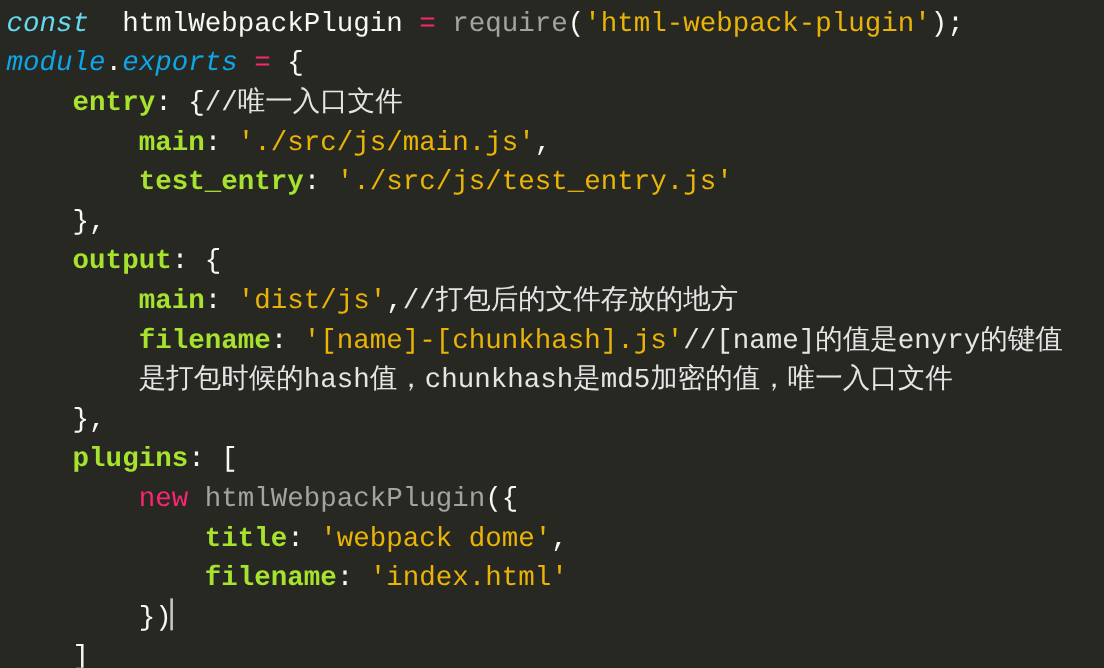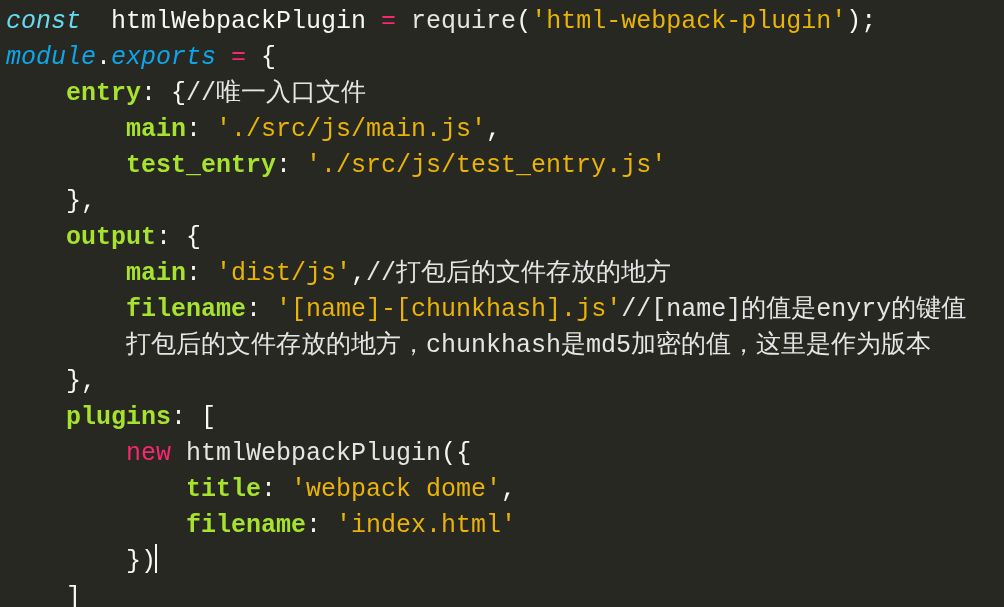--- a/index.html
+++ b/index.html
@@ -18,21 +18,21 @@
     line-height: 1.44;
     white-space: pre;
     color: #f8f8f2;
   }
   .kw   { color: #66d9ef; font-style: italic; } 
   .new  { color: #f92672; }                     
   .op   { color: #f92672; }                     
   .mod  { color: #0ea5e9; font-style: italic; } 
   .id   { color: #f8f8f2; }                     
   .prop { color: #a6e22e; font-weight: bold; }                     
-  .fn   { color: #e5e5e5; }                     
+  .fn   { color: #a3a3a3; }                     
   .str  { color: #eab308; }                     
   .cmt  { color: #e5e5e5; }                     
   .p    { color: #f8f8f2; }                     
   .cursor {
     display: inline-block;
     border-left: 1px solid #f8f8f2;
     border-right: 1px solid #f8f8f2;
     height: 1.15em;
     vertical-align: -0.2em;
     margin-left: -1px;
@@ -43,21 +43,21 @@
 
 <pre class="code"><span><span class="kw">const</span><span class="id">  </span><span class="id">htmlWebpackPlugin</span><span class="op"> = </span><span class="fn">require</span><span class="p">(</span><span class="str">'html-webpack-plugin'</span><span class="p">);</span></span>
 <span><span class="mod">module</span><span class="p">.</span><span class="mod">exports</span><span class="op"> = </span><span class="p">{</span></span>
 <span><span>    </span><span class="prop">entry</span><span class="p">: </span><span class="p">{</span><span class="cmt">//唯一入口文件</span></span>
 <span><span>        </span><span class="prop">main</span><span class="p">: </span><span class="str">'./src/js/main.js'</span><span class="p">,</span></span>
 <span><span>        </span><span class="prop">test_entry</span><span class="p">: </span><span class="str">'./src/js/test_entry.js'</span></span>
 <span><span>    </span><span class="p">},</span></span>
 <span><span>    </span><span class="prop">output</span><span class="p">: </span><span class="p">{</span></span>
 <span><span>        </span><span class="prop">main</span><span class="p">: </span><span class="str">'dist/js'</span><span class="p">,</span><span class="cmt">//打包后的文件存放的地方</span></span>
 <span><span>        </span><span class="prop">filename</span><span class="p">: </span><span class="str">'[name]-[chunkhash].js'</span><span class="cmt">//[name]的值是enyry的键值</span></span>
-<span><span>        </span><span class="cmt">打包后的文件存放的地方，chunkhash是md5加密的值，这里是作为版本</span></span>
+<span><span>        </span><span class="cmt">是打包时候的hash值，chunkhash是md5加密的值，唯一入口文件</span></span>
 <span><span>    </span><span class="p">},</span></span>
 <span><span>    </span><span class="prop">plugins</span><span class="p">: </span><span class="p">[</span></span>
 <span><span>        </span><span class="new">new</span><span> </span><span class="fn">htmlWebpackPlugin</span><span class="p">(</span><span class="p">{</span></span>
 <span><span>            </span><span class="prop">title</span><span class="p">: </span><span class="str">'webpack dome'</span><span class="p">,</span></span>
 <span><span>            </span><span class="prop">filename</span><span class="p">: </span><span class="str">'index.html'</span></span>
 <span><span>        </span><span class="p">})</span><span class="cursor"></span></span>
 <span><span>    </span><span class="p">]</span></span>
 </pre>
 
 </body></html>

